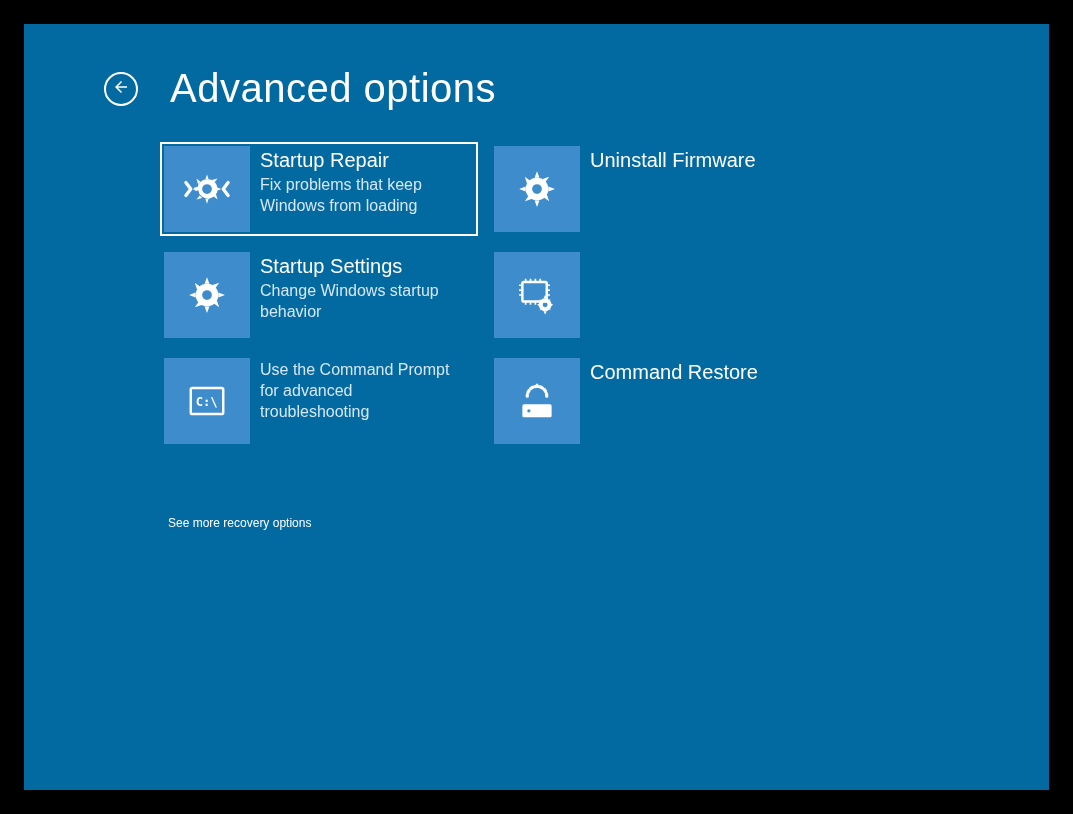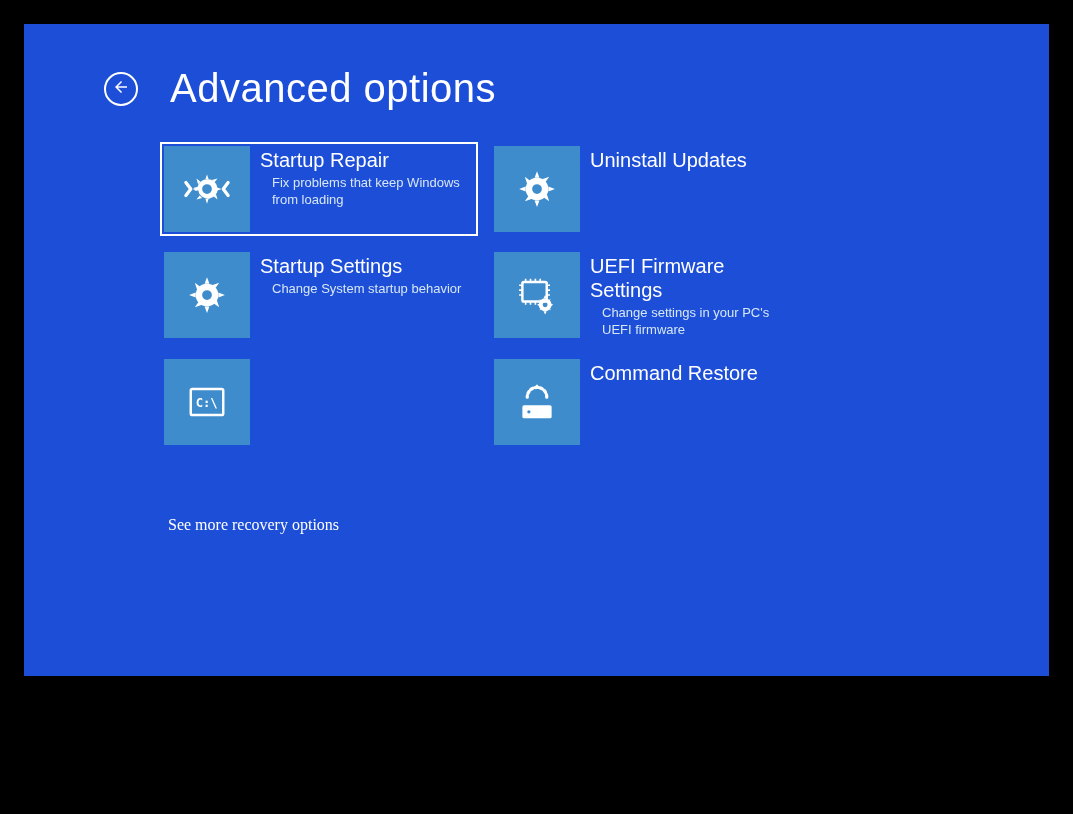--- a/index.html
+++ b/index.html
@@ -12,22 +12,22 @@
       height: 814px;
       background: #000;
       font-family: "Segoe UI Light", "Segoe UI", Arial, sans-serif;
       overflow: hidden;
     }
     .screen {
       position: absolute;
       left: 24px;
       top: 24px;
       width: 1025px;
-      height: 652px;
-      background: #1d4ed8;
+      height: 766px;
+      background: #0369a1;
       color: #fff;
     }
     .header {
       position: absolute;
       left: 80px;
       top: 42px;
       display: flex;
       align-items: center;
       gap: 32px;
     }
@@ -92,34 +92,32 @@
       padding-top: 2px;
       padding-right: 8px;
     }
     .tile-title {
       font-size: 20px;
       font-weight: 300;
       line-height: 1.2;
       margin-bottom: 3px;
     }
     .tile-desc {
-      font-size: 13px;
+      font-size: 16px;
       font-weight: 400;
       line-height: 1.3;
       color: #d6e7f5;
-      margin-left: 12px;
     }
     .see-more {
       position: absolute;
       left: 144px;
       top: 492px;
-      font-size: 16px;
+      font-size: 12px;
       font-weight: 300;
       cursor: pointer;
-      font-family: Liberation Serif, serif;
     }
   </style>
 </head>
 <body>
 
 <div class="screen">
 
   <div class="header">
     <button class="back-btn">
       <span>
@@ -148,60 +146,57 @@
     </div>
 
     <div class="tile">
       <div class="tile-icon">
         <svg viewBox="0 0 64 64">
           <path d="M32 18a14 14 0 1 0 0 28 14 14 0 0 0 0-28zm0 20a6 6 0 1 1 0-12 6 6 0 0 1 0 12z"></path>
           <path d="M32 10l3 8h-6zM32 54l-3-8h6zM10 32l8-3v6zM54 32l-8 3v-6zM17 17l7 5-4 4zM47 47l-7-5 4-4zM47 17l-5 7-4-4zM17 47l5-7 4 4z"></path>
         </svg>
       </div>
       <div class="tile-text">
-        <div class="tile-title">Uninstall Updates</div>
+        <div class="tile-title">Uninstall Firmware</div>
       </div>
     </div>
 
     <div class="tile">
       <div class="tile-icon">
         <svg viewBox="0 0 64 64">
           <path d="M32 18a14 14 0 1 0 0 28 14 14 0 0 0 0-28zm0 20a6 6 0 1 1 0-12 6 6 0 0 1 0 12z"></path>
           <path d="M32 10l3 8h-6zM32 54l-3-8h6zM10 32l8-3v6zM54 32l-8 3v-6zM17 17l7 5-4 4zM47 47l-7-5 4-4zM47 17l-5 7-4-4zM17 47l5-7 4 4z"></path>
         </svg>
       </div>
       <div class="tile-text">
         <div class="tile-title">Startup Settings</div>
-        <div class="tile-desc">Change System startup behavior</div>
+        <div class="tile-desc">Change Windows startup behavior</div>
       </div>
     </div>
 
     <div class="tile">
       <div class="tile-icon">
         <svg viewBox="0 0 64 64">
           <rect x="14" y="16" width="30" height="24" rx="2" fill="none" stroke="#fff" stroke-width="3"></rect>
           <path d="M18 12v4M24 12v4M30 12v4M36 12v4M18 40v4M24 40v4M30 40v4M36 40v4M10 20h4M10 26h4M10 32h4M44 20h4M44 26h4M44 32h4" stroke="#fff" stroke-width="2"></path>
           <path d="M42 36a8 8 0 1 0 0 16 8 8 0 0 0 0-16zm0 11a3 3 0 1 1 0-6 3 3 0 0 1 0 6z"></path>
           <path d="M42 32l2 4h-4zM42 56l-2-4h4zM32 44l4-2v4zM52 44l-4 2v-4zM35 37l4 3-2 2zM49 51l-4-3 2-2zM49 37l-3 4-2-2zM35 51l3-4 2 2z"></path>
         </svg>
       </div>
-      <div class="tile-text">
-        <div class="tile-title">UEFI Firmware Settings</div>
-        <div class="tile-desc">Change settings in your PC's UEFI firmware</div>
-      </div>
     </div>
 
     <div class="tile">
       <div class="tile-icon">
         <svg viewBox="0 0 64 64">
           <rect x="12" y="16" width="40" height="32" rx="2" fill="none" stroke="#fff" stroke-width="3"></rect>
           <text x="18" y="38" font-family="Consolas, monospace" font-size="15" fill="#fff" font-weight="bold">C:\</text>
         </svg>
       </div>
       <div class="tile-text">
+        <div class="tile-desc">Use the Command Prompt for advanced troubleshooting</div>
       </div>
     </div>
 
     <div class="tile">
       <div class="tile-icon">
         <svg viewBox="0 0 64 64">
           <rect x="14" y="36" width="36" height="16" rx="2" fill="#fff"></rect>
           <circle cx="22" cy="44" r="2" fill="#3f8ccc"></circle>
           <path d="M44 26a12 12 0 1 0-24 0" fill="none" stroke="#fff" stroke-width="4" stroke-dasharray="3,3" stroke-linecap="round"></path>
           <path d="M32 10l-5 6h10z" fill="#fff"></path>

